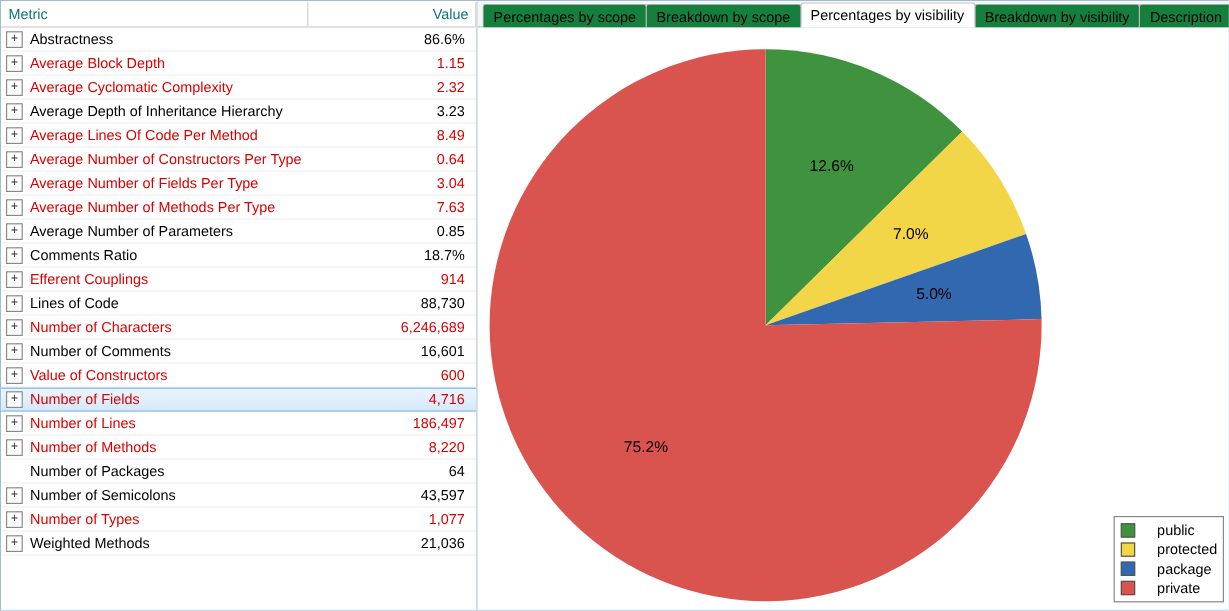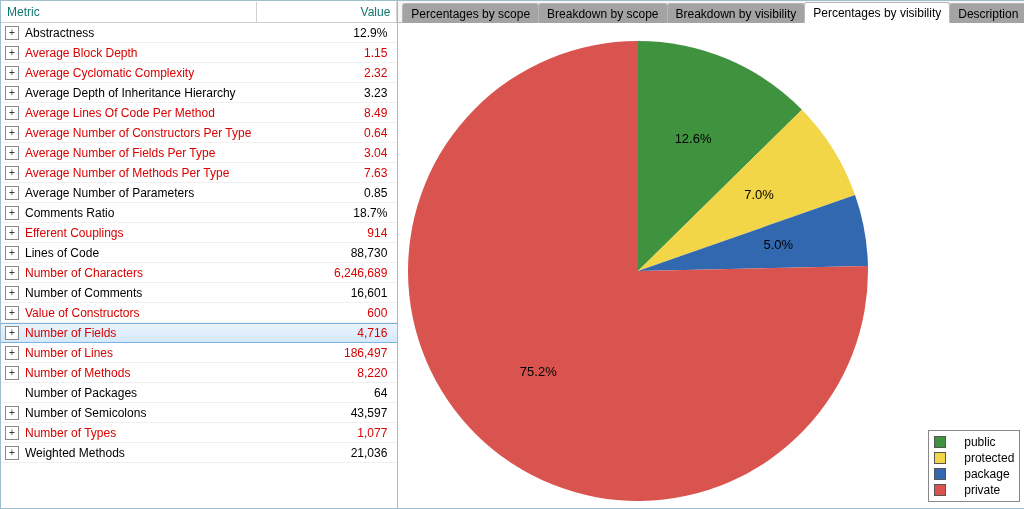--- a/index.html
+++ b/index.html
@@ -96,21 +96,21 @@
     height: 22px;
     align-items: flex-end;
     padding-left: 4px;
     background: #f5f5f5;
     border-bottom: 1px solid #b8b8b8;
     gap: 0;
   }
   .tab {
     padding: 3px 8px 2px 8px;
     font-size: 12px;
-    background: #a3a3a3;
+    background: #15803d;
     border: 1px solid #b8b8b8;
     border-bottom: none;
     border-radius: 3px 3px 0 0;
     margin-right: -1px;
     position: relative;
     top: 1px;
     cursor: pointer;
     white-space: nowrap;
   }
   .tab.active {
@@ -156,21 +156,21 @@
 
   <div class="metrics-panel">
     <div class="metrics-header">
       <div class="col-metric">Metric</div>
       <div class="col-value">Value</div>
     </div>
     <div class="metrics-body" id="metrics-body">
         <div class="metric-row">
           <span class="expand">+</span>
           <span class="metric-name">Abstractness</span>
-          <span class="metric-value">12.9%</span>
+          <span class="metric-value">86.6%</span>
         </div>
         <div class="metric-row warn">
           <span class="expand">+</span>
           <span class="metric-name">Average Block Depth</span>
           <span class="metric-value">1.15</span>
         </div>
         <div class="metric-row warn">
           <span class="expand">+</span>
           <span class="metric-name">Average Cyclomatic Complexity</span>
           <span class="metric-value">2.32</span>
@@ -270,22 +270,22 @@
           <span class="metric-name">Weighted Methods</span>
           <span class="metric-value">21,036</span>
         </div>
       </div>
   </div>
 
   <div class="chart-panel">
     <div class="tabstrip" id="tabstrip">
         <div class="tab">Percentages by scope</div>
         <div class="tab">Breakdown by scope</div>
+        <div class="tab active">Percentages by visibility</div>
         <div class="tab">Breakdown by visibility</div>
-        <div class="tab active">Percentages by visibility</div>
         <div class="tab">Description</div>
       </div>
     <div class="chart-area">
       <svg class="pie-svg" id="pie-svg" width="532" height="485" viewBox="0 0 532 485">
           <path d="M 240 248 L 240 18 A 230 230 0 0 1 403.9093989265524 86.6503518952201 Z" fill="#3f933f"></path>
           <text x="295.0886327283597" y="116.47052594904861" text-anchor="middle" dominant-baseline="middle" font-size="13" fill="#000">12.6%</text>
           <path d="M 240 248 L 403.9093989265524 86.6503518952201 A 230 230 0 0 1 457.0760799992105 171.98700445202564 Z" fill="#f2d648"></path>
           <text x="361.0319877240889" y="172.59431090722663" text-anchor="middle" dominant-baseline="middle" font-size="13" fill="#000">7.0%</text>
           <path d="M 240 248 L 457.0760799992105 171.98700445202564 A 230 230 0 0 1 469.94416390847664 242.93230975378077 Z" fill="#3268b0"></path>
           <text x="380.3106488297125" y="222.55040619213952" text-anchor="middle" dominant-baseline="middle" font-size="13" fill="#000">5.0%</text>

